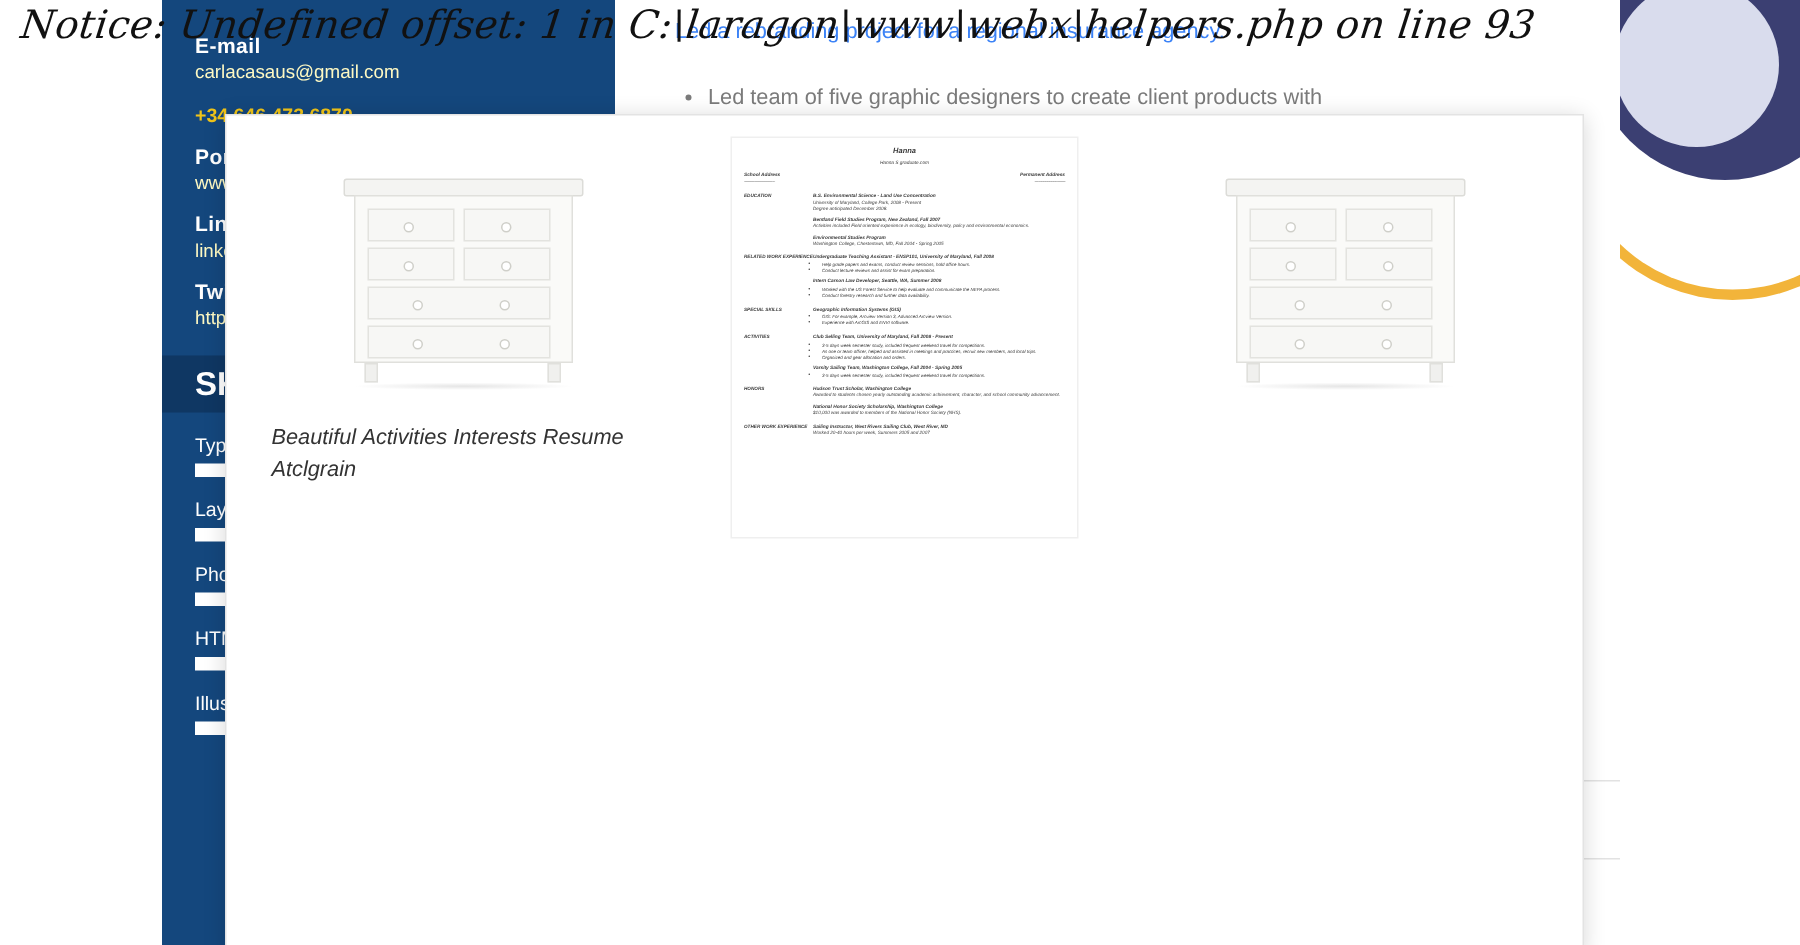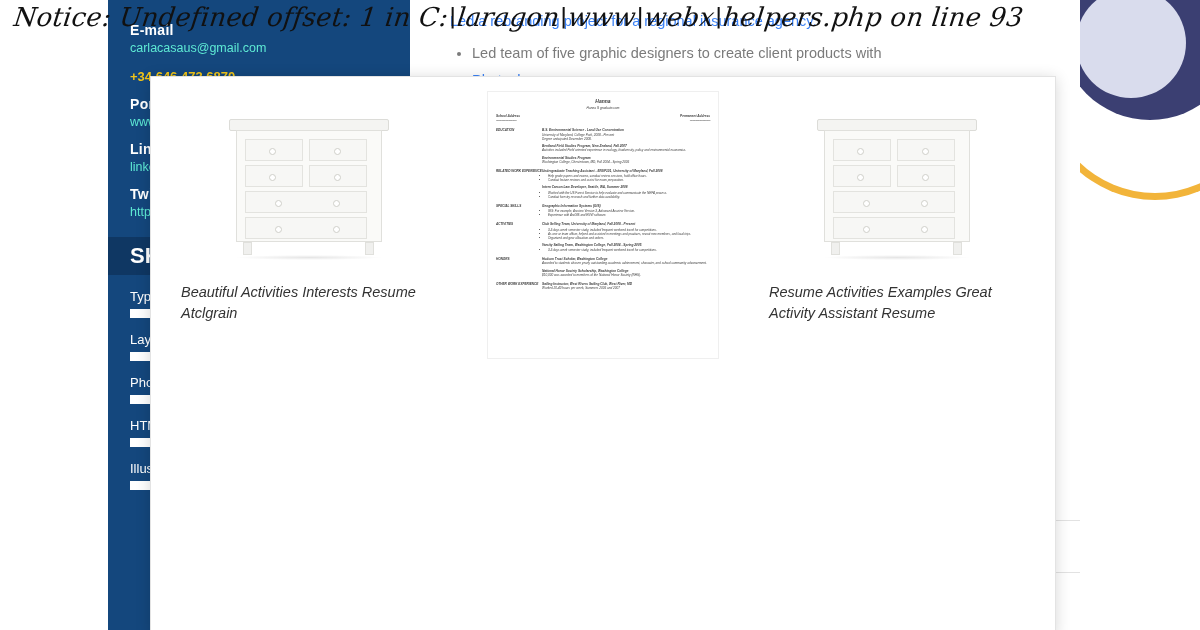--- a/index.html
+++ b/index.html
@@ -25,21 +25,21 @@
     left: 108px; top: 0; width: 302px; height: 630px;
     background: #14477d;
     color: #ffffff;
     padding: 10px 22px;
     font-size: 13px;
   }
   .bg-resume-panel .lbl {
     font-weight: bold; font-size: 14px; margin-top: 12px; letter-spacing: .3px;
   }
   .bg-resume-panel .val {
-    font-size: 12.5px; margin-top: 3px; color: #5eead4; word-break: break-all;
+    font-size: 12.5px; margin-top: 3px; color: #fef9c3; word-break: break-all;
   }
   .bg-resume-panel .phone {
     color: #f0c419; font-size: 13px; font-weight: bold; margin-top: 14px;
   }
   .bg-resume-panel .skills-head {
     font-size: 22px; font-weight: bold; margin-top: 18px;
     background: #0f3763; display: block; padding: 6px 0 6px 0;
     margin-left: -22px; padding-left: 22px; width: 302px;
   }
   .bg-resume-panel .skill-name { font-size: 13px; margin-top: 14px; }
@@ -50,21 +50,21 @@
   .bg-right-doc {
     position: absolute;
     left: 410px; top: 0; right: 120px; height: 630px;
     background: #ffffff;
     padding: 8px 40px;
     color: #555;
     font-size: 14.5px;
     line-height: 1.9;
   }
   .bg-right-doc .bline { color: #3b82f6; }
-  .bg-right-doc ul { margin: 4px 0 0 0; padding-left: 22px; }
+  .bg-right-doc ul { margin: 16px 0 0 0; padding-left: 22px; }
   .bg-right-doc li { color: #7b7b7b; }
 
   .bg-deco {
     position: absolute; right: 0; top: 0; width: 120px; height: 270px;
     overflow: hidden;
   }
   .bg-deco .blob {
     position: absolute; right: -40px; top: -60px;
     width: 180px; height: 180px; border-radius: 50%;
     background: #3b3f72;
@@ -393,21 +393,20 @@
               <div class="knob" style="left:46px;top:91px;"></div>
               <div class="knob" style="left:104px;top:91px;"></div>
               <div class="drawer" style="left:16px;top:108px;width:122px;height:22px;"></div>
               <div class="knob" style="left:46px;top:117px;"></div>
               <div class="knob" style="left:104px;top:117px;"></div>
               <div class="leg" style="left:14px;"></div>
               <div class="leg" style="left:136px;"></div>
               <div class="shadow"></div>
             </div>
           </div>
-          <div class="caption wide">Resume Activities Examples Great Activity Assistant Resume</div>
         </div>
       </div>
 
     </div>
   </div>
 
   <div class="php-notice">Notice: Undefined offset: 1 in C:\laragon\www\webx\helpers.php on line 93</div>
 
 </div>
 

